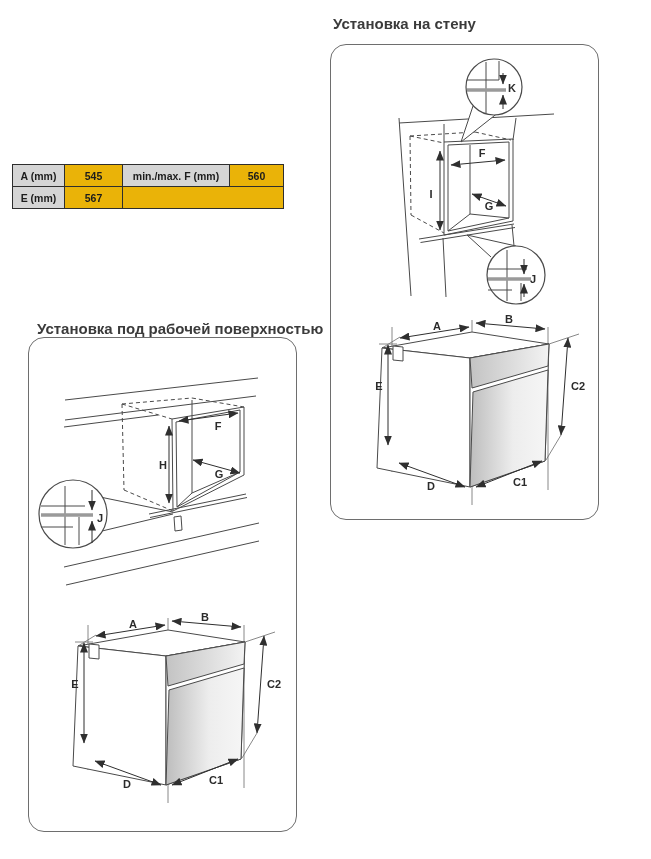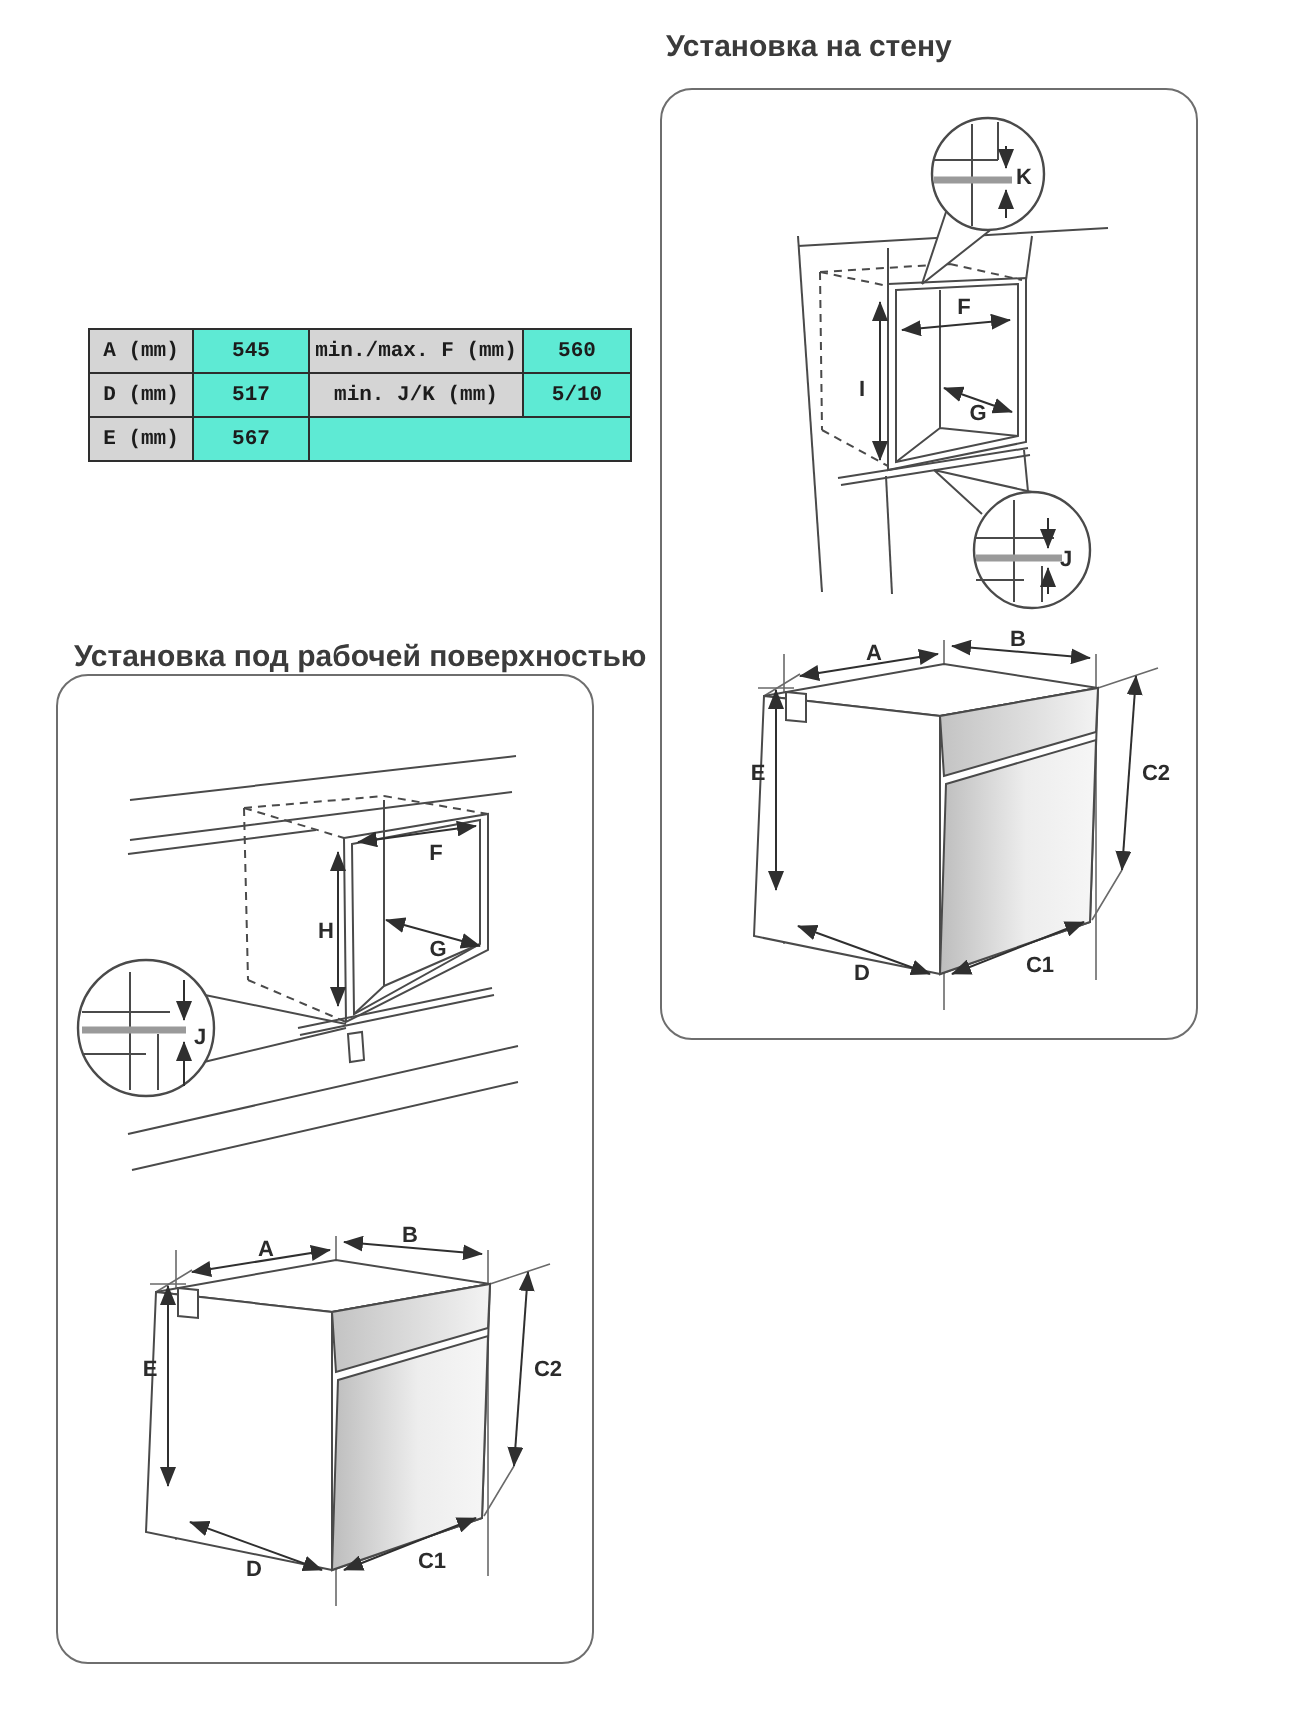--- a/index.html
+++ b/index.html
@@ -9,30 +9,30 @@
   }
   .section-title { position:absolute; font-size:15px; font-weight:bold; color:#3b3b3b; white-space:nowrap; }
   .panel {
     position:absolute; box-sizing:border-box; background:#fff;
     border:1.5px solid #6e6e6e; border-radius:16px;
   }
   #wall-panel    { left:330px; top:44px;  width:269px; height:476px; }
   #worktop-panel { left:28px;  top:337px; width:269px; height:495px; }
   .diag { position:absolute; }
   #dims-table {
-    position:absolute; left:44px; top:164px;
+    position:absolute; left:12px; top:164px;
     border-collapse:collapse; table-layout:fixed;
-    color:#1c1c1c; font-weight:bold;font-family:Liberation Mono, monospace;
+    color:#1c1c1c; font-weight:bold;
   }
   #dims-table th, #dims-table td {
     border:1.5px solid #2e2e2e; height:21px; padding:0 1px;
     text-align:center; vertical-align:middle; overflow:hidden; white-space:nowrap;
   }
   #dims-table th { background:#d5d5d5; font-size:10.5px; font-weight:bold; }
-  #dims-table td { background:#5eead4; font-size:10.5px; font-weight:bold; }
+  #dims-table td { background:#eab308; font-size:10.5px; font-weight:bold; }
   #dims-table th.tight { font-size:9.3px; letter-spacing:-0.3px; }
   
   .ln  { stroke:#4a4a4a; stroke-width:1; fill:none; }
   .thin{ stroke:#6a6a6a; stroke-width:0.8; fill:none; }
   .dash{ stroke:#4a4a4a; stroke-width:1; fill:none; stroke-dasharray:4 3; }
   .dim { stroke:#2f2f2f; stroke-width:1; fill:none; }
   .band{ stroke:#9a9a9a; stroke-width:3.5; fill:none; }
   .lbl { font-family:"Liberation Sans", sans-serif; font-weight:bold; font-size:11px; fill:#2b2b2b; }
 </style>
 </head>
@@ -63,26 +63,20 @@
       <col style="width:54px">
     </colgroup>
   <tbody>
       <tr>
     <th>A (mm)</th>
     <td>545</td>
     <th>min./max. F (mm)</th>
     <td>560</td>
   </tr>
   <tr>
-    <th>D (mm)</th>
-    <td>517</td>
-    <th>min. J/K (mm)</th>
-    <td>5/10</td>
-  </tr>
-  <tr>
     <th>E (mm)</th>
     <td>567</td>
     <td colspan="2"></td>
   </tr>
 </tbody>
   </table>
 
 <div class="section-title" style="left:333px; top:15px">Установка на стену</div>
 <div class="section-title" style="left:37px; top:320px">Установка под рабочей поверхностью</div>
 

